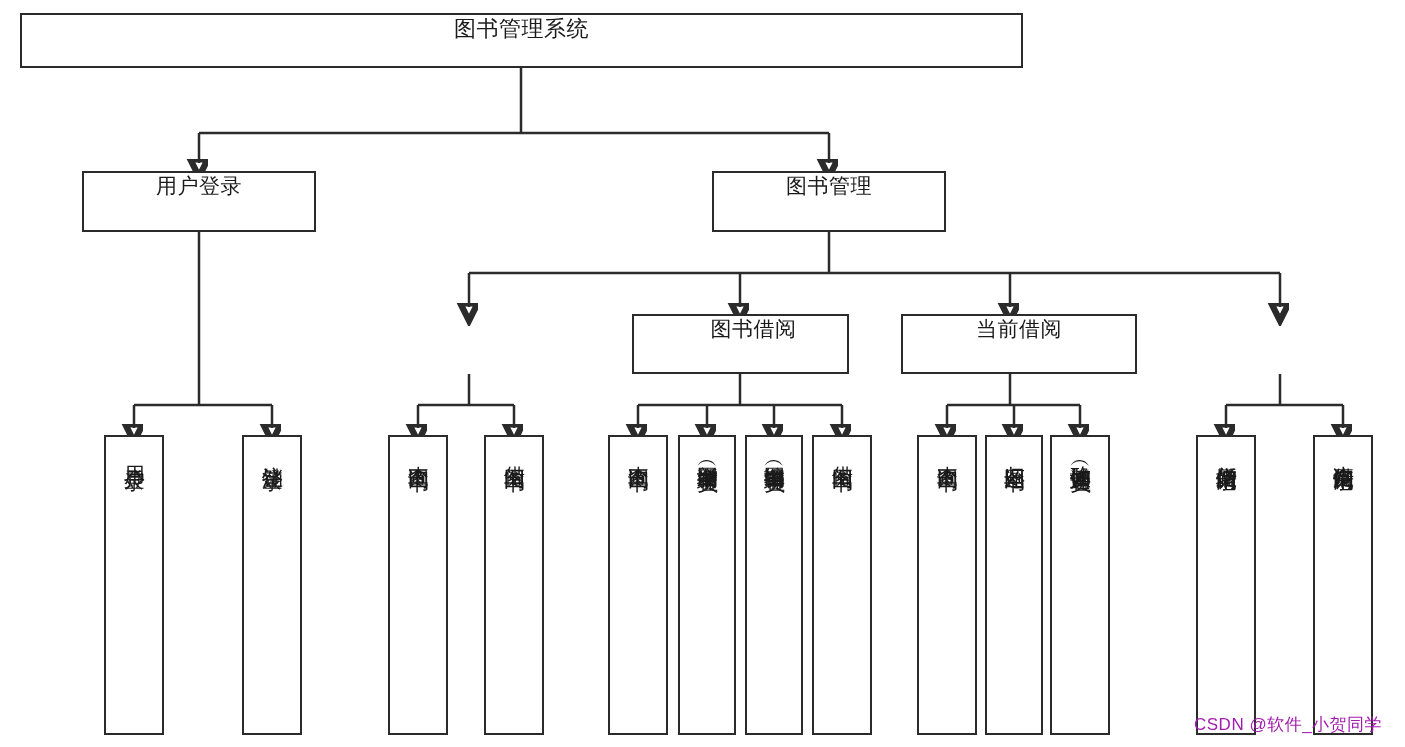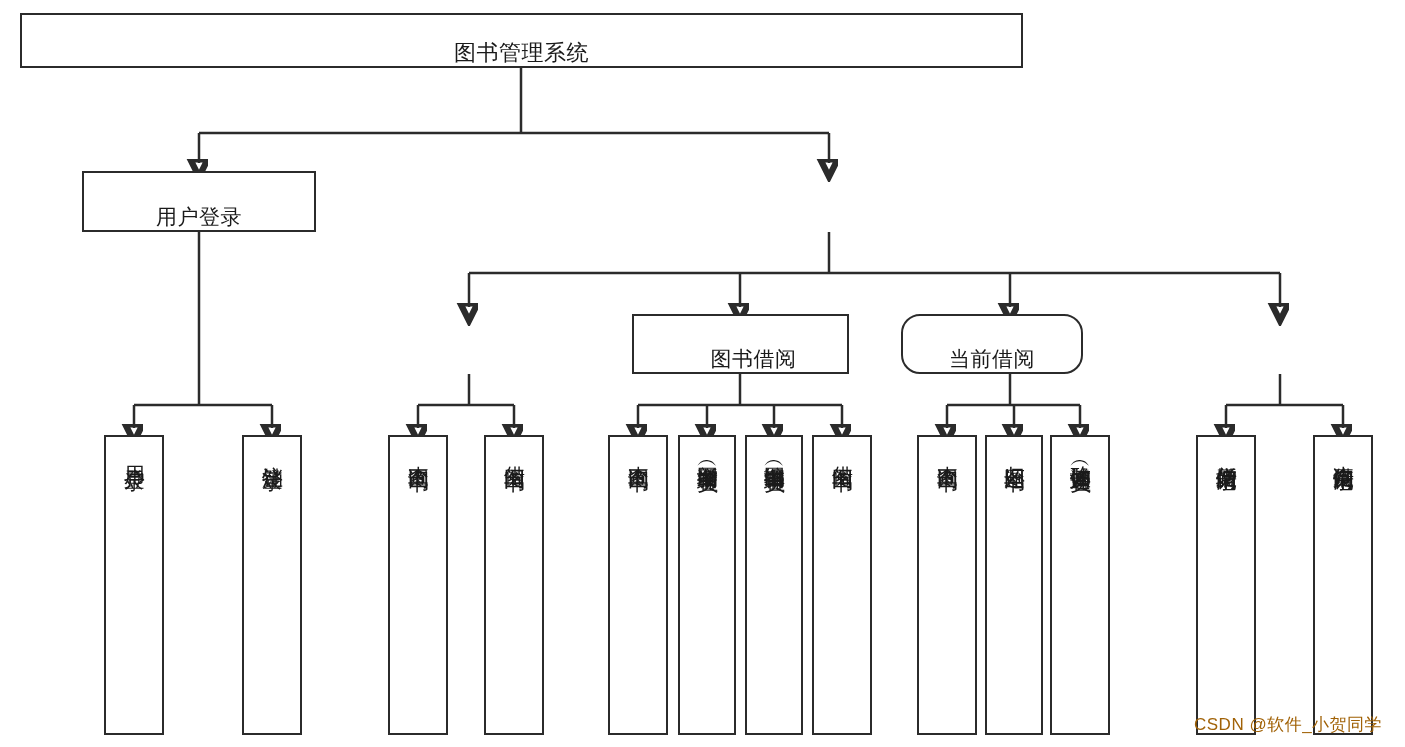--- a/index.html
+++ b/index.html
@@ -16,21 +16,21 @@
     height: 747px;
     background: #ffffff;
     overflow: hidden;
   }
   .node {
     position: absolute;
     box-sizing: border-box;
     border: 2.5px solid #2b2b2b;
     background: #ffffff;
     display: flex;
-    align-items: flex-end;
+    align-items: flex-start;
     justify-content: center;
     color: #1a1a1a;
   }
   .node .label {
     font-size: 21px;
     line-height: 1.25;
     letter-spacing: 0.5px;
     white-space: nowrap;
     color: #1a1a1a;
   }
@@ -62,21 +62,21 @@
   svg.links line, svg.links path {
     stroke: #2b2b2b;
     stroke-width: 2.5;
     fill: none;
   }
   .watermark {
     position: absolute;
     left: 1194px;
     top: 713px;
     font-size: 17px;
-    color: #a16207;
+    color: #a21caf;
     white-space: nowrap;
     letter-spacing: 0.5px;
   }
 </style>
 </head>
 <body>
 
 <div id="canvas">
 
   <svg class="links" viewBox="0 0 1405 747" xmlns="http://www.w3.org/2000/svg">
@@ -127,25 +127,28 @@
     <line x1="1343" y1="405" x2="1343" y2="428" marker-end="url(#arrow)"></line>
   </svg>
 
   <div class="node root" style="left:20px; top:13px; width:1003px; height:55px;">
     <span class="label">图书管理系统</span>
   </div>
 
   <div class="node" style="left:82px; top:171px; width:234px; height:61px;">
     <span class="label">用户登录</span>
   </div>
+  <div class="node" style="left:712px; top:171px; width:234px; height:61px;">
+    <span class="label">图书管理</span>
+  </div>
 
   <div class="node" style="left:632px; top:314px; width:217px; height:60px;padding-left:26px;">
     <span class="label">图书借阅</span>
   </div>
-  <div class="node" style="left:901px; top:314px; width:182px; height:60px;border-radius:19px;">
+  <div class="node" style="left:901px; top:314px; width:236px; height:60px;">
     <span class="label">当前借阅</span>
   </div>
 
   <div class="node vert" style="left:104px; top:435px; width:60px; height:300px;">
     <span class="label">用户登录</span>
   </div>
   <div class="node vert" style="left:242px; top:435px; width:60px; height:300px;">
     <span class="label">注销登录</span>
   </div>
 

